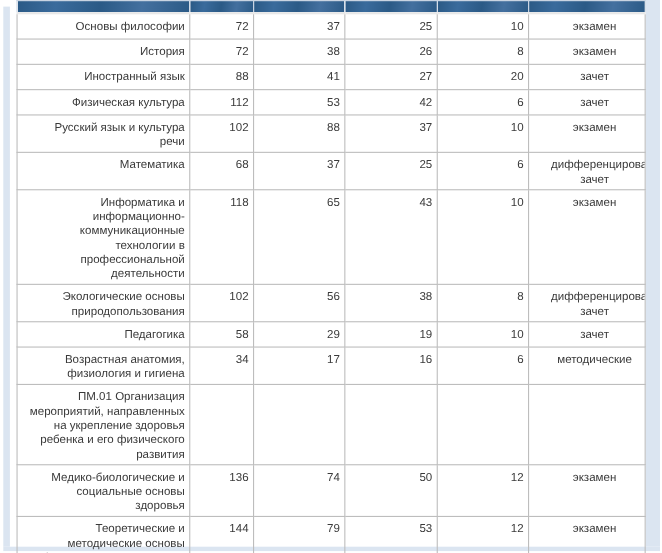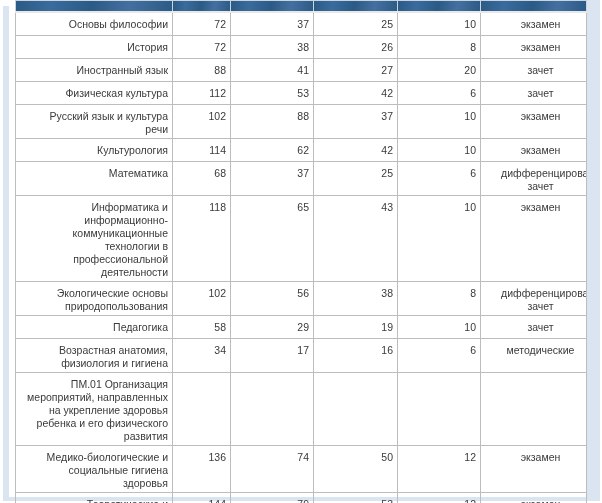--- a/index.html
+++ b/index.html
@@ -110,28 +110,20 @@
           <td class="c-assess">зачет</td>
         </tr>
         <tr style="height: 23px; margin-top: 40px;">
           <td class="c-subject">Русский язык и культура речи</td>
           <td class="c-num">102</td>
           <td class="c-num">88</td>
           <td class="c-num">37</td>
           <td class="c-num">10</td>
           <td class="c-assess">экзамен</td>
         </tr>
-        <tr style="height: 23px;">
-          <td class="c-subject">Культурология</td>
-          <td class="c-num">114</td>
-          <td class="c-num">62</td>
-          <td class="c-num">42</td>
-          <td class="c-num">10</td>
-          <td class="c-assess">экзамен</td>
-        </tr>
         <tr style="height: 32px;">
           <td class="c-subject">Математика</td>
           <td class="c-num">68</td>
           <td class="c-num">37</td>
           <td class="c-num">25</td>
           <td class="c-num">6</td>
           <td class="c-assess">дифференцированный зачет</td>
         </tr>
         <tr style="height: 45px;">
           <td class="c-subject">Информатика и информационно-коммуникационные технологии в профессиональной деятельности</td>
@@ -167,21 +159,21 @@
         </tr>
         <tr style="height: 51px; margin-top: 29px;">
           <td class="c-subject">ПМ.01 Организация мероприятий, направленных на укрепление здоровья ребенка и его физического развития</td>
           <td class="c-num"></td>
           <td class="c-num"></td>
           <td class="c-num"></td>
           <td class="c-num"></td>
           <td class="c-assess"></td>
         </tr>
         <tr style="height: 33px;">
-          <td class="c-subject">Медико-биологические и социальные гигиена здоровья</td>
+          <td class="c-subject">Медико-биологические и социальные основы здоровья</td>
           <td class="c-num">136</td>
           <td class="c-num">74</td>
           <td class="c-num">50</td>
           <td class="c-num">12</td>
           <td class="c-assess">экзамен</td>
         </tr>
         <tr style="height: 50px;">
           <td class="c-subject">Теоретические и методические основы физического воспитания и развития детей раннего и дошкольного возраста</td>
           <td class="c-num">144</td>
           <td class="c-num">79</td>

